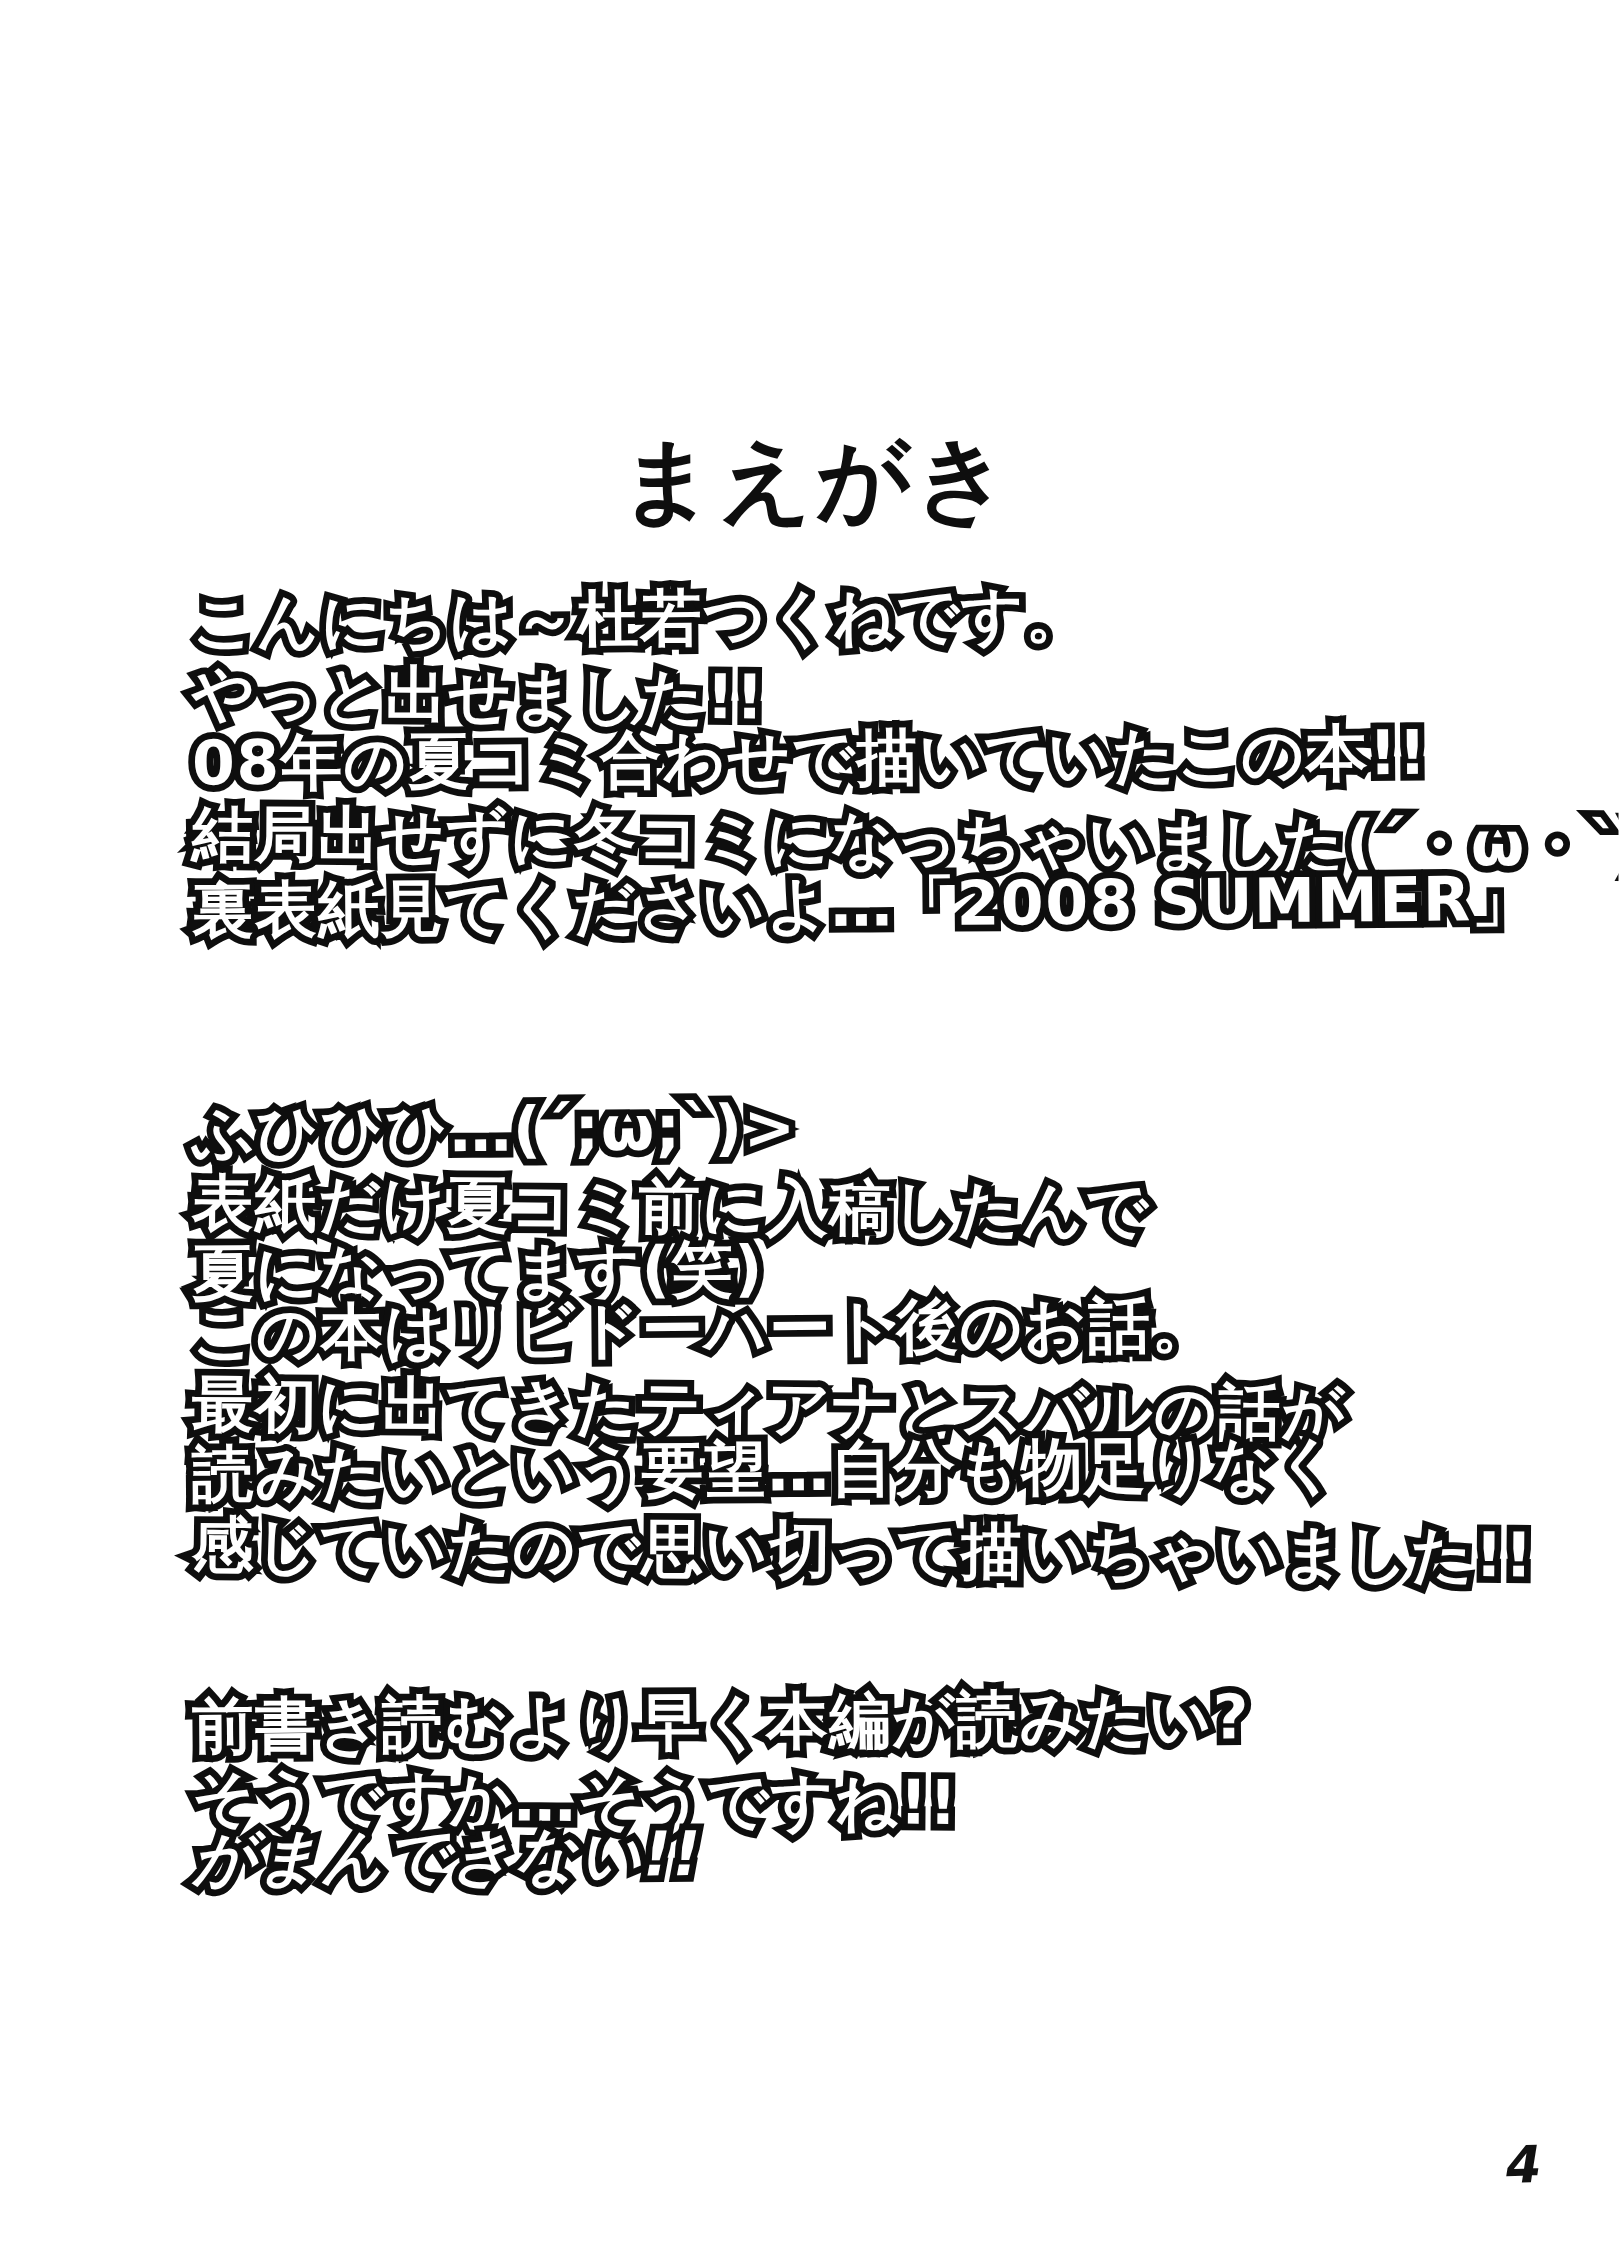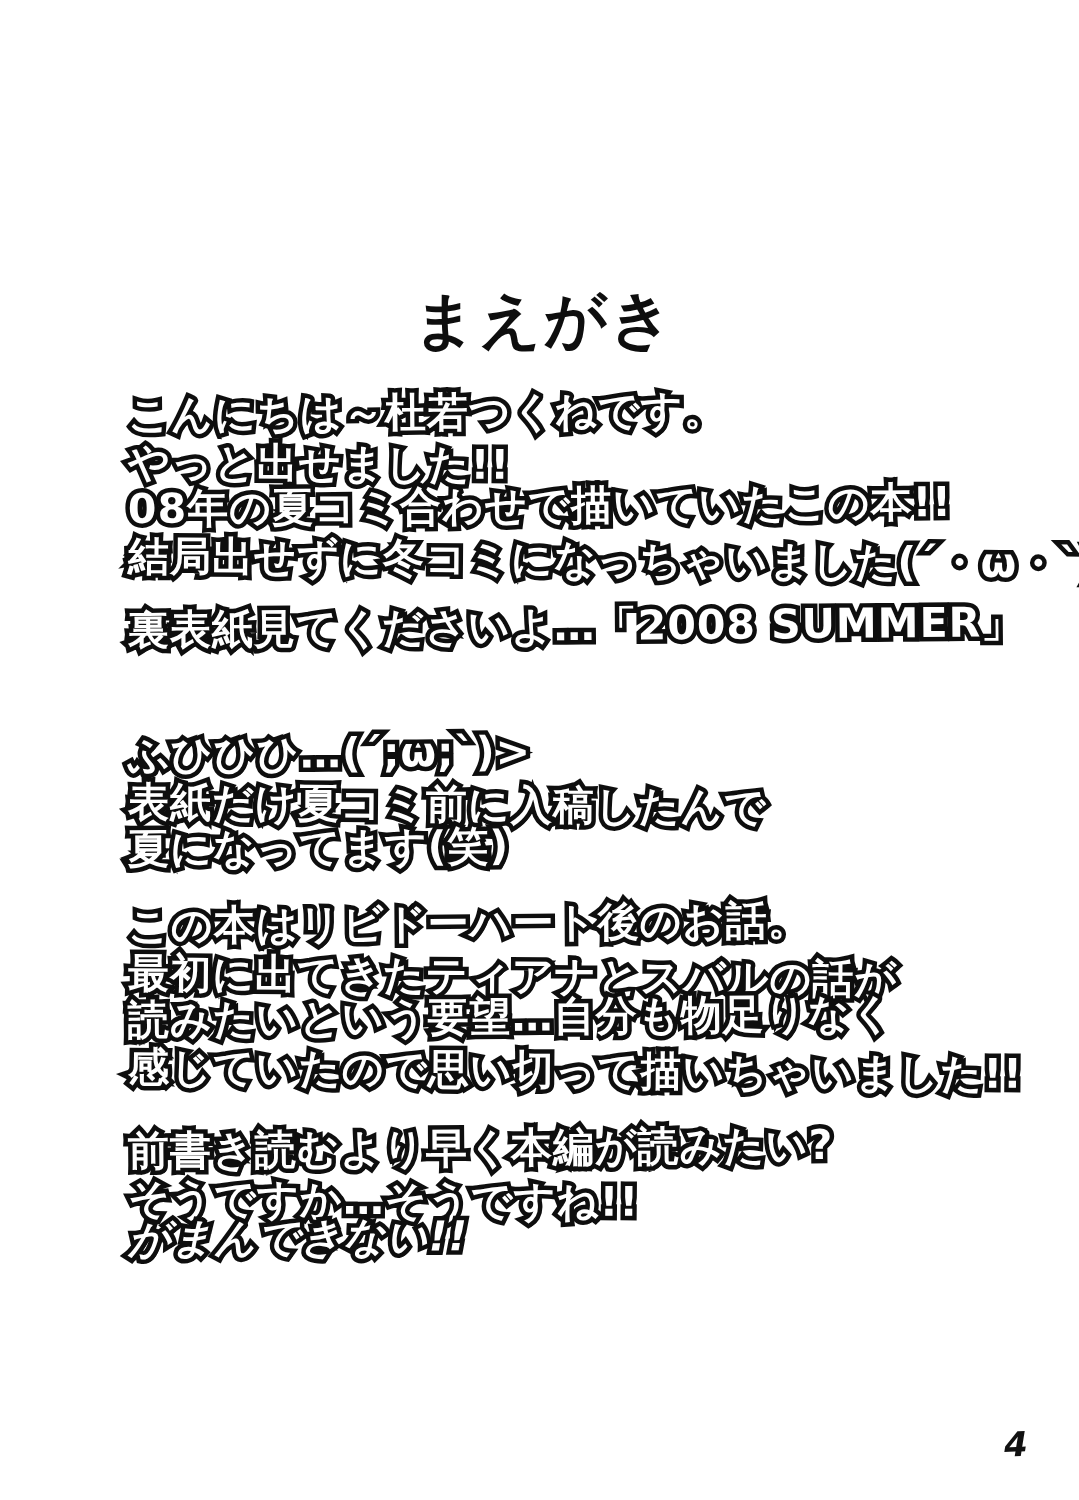--- a/index.html
+++ b/index.html
@@ -31,23 +31,23 @@
     white-space: nowrap;
     transform: rotate(-0.4deg);
   }
 
   
   .para {
     position: absolute;
     left: 128px;
   }
   .p1 { top: 392px; }
-  .p2 { top: 607px; }
+  .p2 { top: 584px; }
   .p3 { top: 732px; }
-  .p4 { top: 903px; }
+  .p4 { top: 866px; }
   .p5 { top: 1128px; }
   .p6 { top: 1216px; font-style: italic; }
 
   .line {
     position: relative;
     z-index: 0;
     font-size: 41px;
     line-height: 47px;
     font-weight: 700;
     color: #ffffff;               

